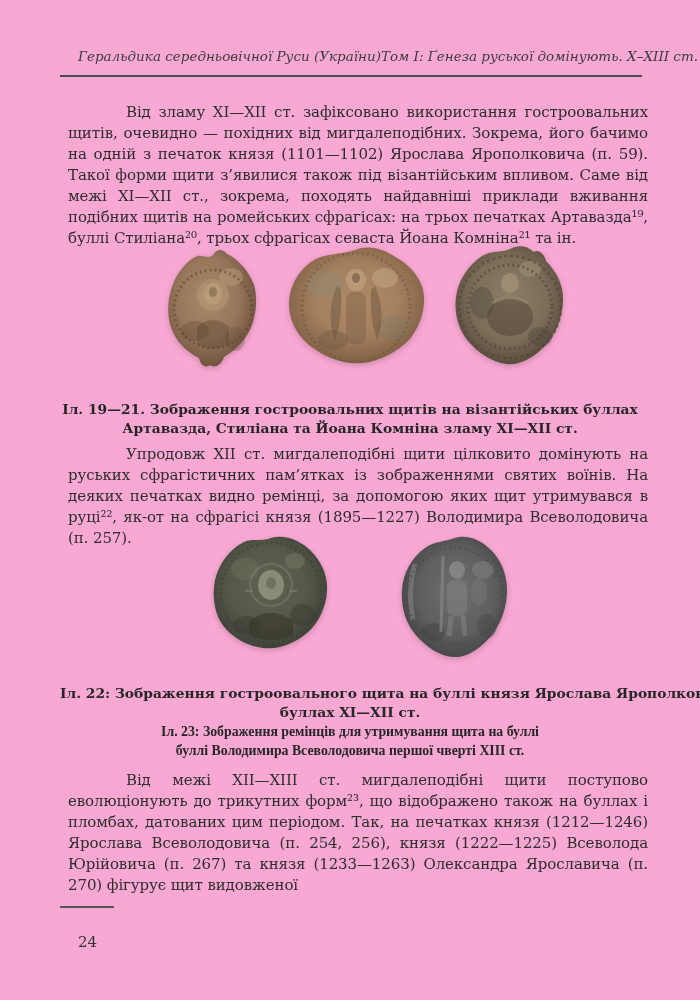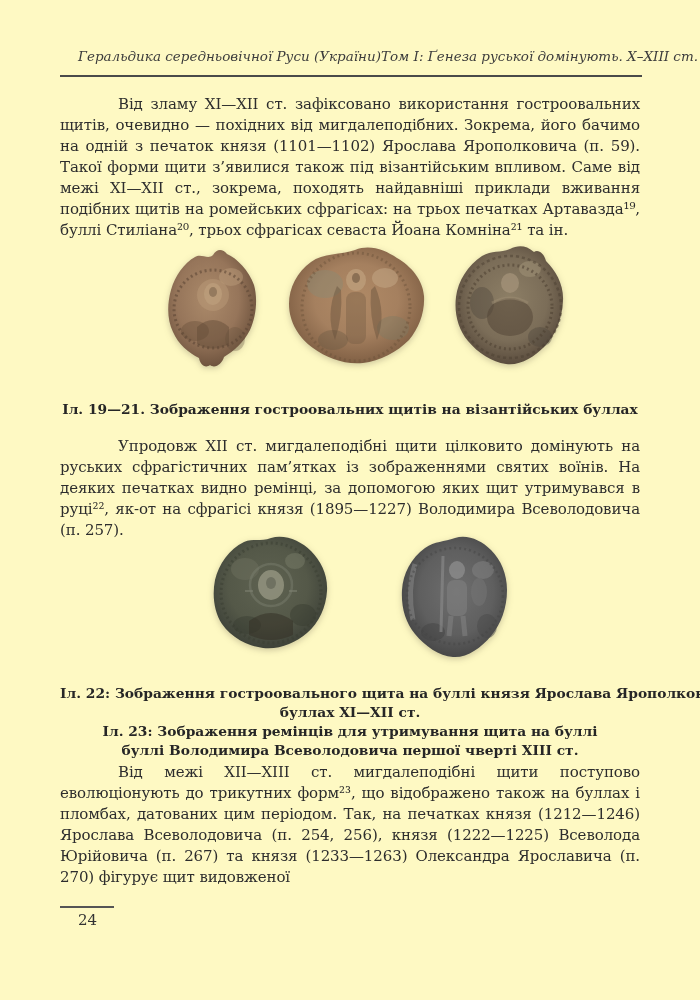--- a/index.html
+++ b/index.html
@@ -1,36 +1,36 @@
 <!DOCTYPE html>
 <html lang="uk"><head>
 <meta charset="utf-8">
 <style>
   html,body{margin:0;padding:0;background:#888;}
   .page{
     position:relative;
     width:700px;height:1000px;
-    background:#fef9c3;
+    background:#f9a8d4;
     font-family:"DejaVu Serif","Liberation Serif",serif;
     color:#2d2d2d;
     overflow:hidden;
     margin:0 auto;
   }
   .header{
     position:absolute;top:48px;left:60px;width:582px;
     display:flex;justify-content:space-between;align-items:baseline;
     font-style:italic;font-size:13.5px;color:#3c3c3c;white-space:nowrap;
   }
   .h-left{padding-left:18px;}
   .header-rule{
     position:absolute;top:75px;left:60px;width:582px;height:2px;
     background:#4a4a4a;
   }
   .body-text{
-    position:absolute;left:60px;width:580px;margin:0;
+    position:absolute;left:60px;width:580px;margin:8px;
     font-size:15px;line-height:21px;letter-spacing:-0.1px;
     text-align:justify;text-indent:58px;color:#2d2d2d;
   }
   .p1{top:94px;}
   .p2{top:436px;}
   .p3{top:762px;}
   .figrow{position:absolute;left:0;width:700px;}
   .figrow1{top:243px;height:136px;}
   .figrow2{top:532px;height:132px;}
   .seal{position:absolute;filter:drop-shadow(0 2px 3px rgba(60,50,40,0.25));}
@@ -42,26 +42,26 @@
   .seal svg{width:100%;height:100%;display:block;}
   .caption{
     position:absolute;left:60px;width:580px;
     text-align:center;font-weight:600;font-size:13.8px;line-height:19px;
     color:#262626;
     margin-top:20px;
   }
   .caption div{white-space:nowrap;}
   .cap1{top:380px;}
   .cap2{top:664px;}
-  .cap3{top:702px;}
+  .cap3{top:702px;font-family:Liberation Serif, serif;}
   .footer-rule{
     position:absolute;top:906px;left:60px;width:54px;height:2px;background:#555;
   }
   .page-number{
-    position:absolute;top:911px;left:78px;
+    position:absolute;top:933px;left:78px;
     font-size:15px;color:#333;
   }
 </style>
 </head>
 <body>
 
 <div class="page">
 
   <div class="header">
     <span class="h-left">Геральдика середньовічної Руси (України)</span>
@@ -137,20 +137,21 @@
         <circle cx="58" cy="64" r="42" fill="none" stroke="#4c3f32" stroke-width="3" stroke-dasharray="2 3" opacity="0.55"></circle>
         <ellipse cx="58" cy="40" rx="9" ry="10" fill="#a4937a" opacity="0.75"></ellipse>
         <ellipse cx="58" cy="74" rx="23" ry="19" fill="#4f4234" opacity="0.5"></ellipse>
         <path d="M40,60 Q58,50 76,60" stroke="#9c8c72" stroke-width="3" fill="none" opacity="0.5"></path>
       </svg>
     </div>
   </div>
 
   <div class="caption cap1">
     <div>Іл. 19—21. Зображення гостроовальних щитів на візантійських буллах</div>
+    <div>Артавазда, Стиліана та Йоана Комніна зламу XI—XII ст.</div>
   </div>
 
   <p class="body-text p2">Упродовж XII ст. мигдалеподібні щити цілковито домінують на руських сфрагістичних пам’ятках із зображеннями святих воїнів. На деяких печатках видно ремінці, за допомогою яких щит утримувався в руці²², як-от на сфрагісі князя (1895—1227) Володимира Всеволодовича (п. 257).</p>
 
   <div class="figrow figrow2">
 
     <div class="seal s4">
       <svg viewBox="0 0 120 123">
         <defs>
           <radialGradient id="g4" cx="48%" cy="44%" r="64%">

